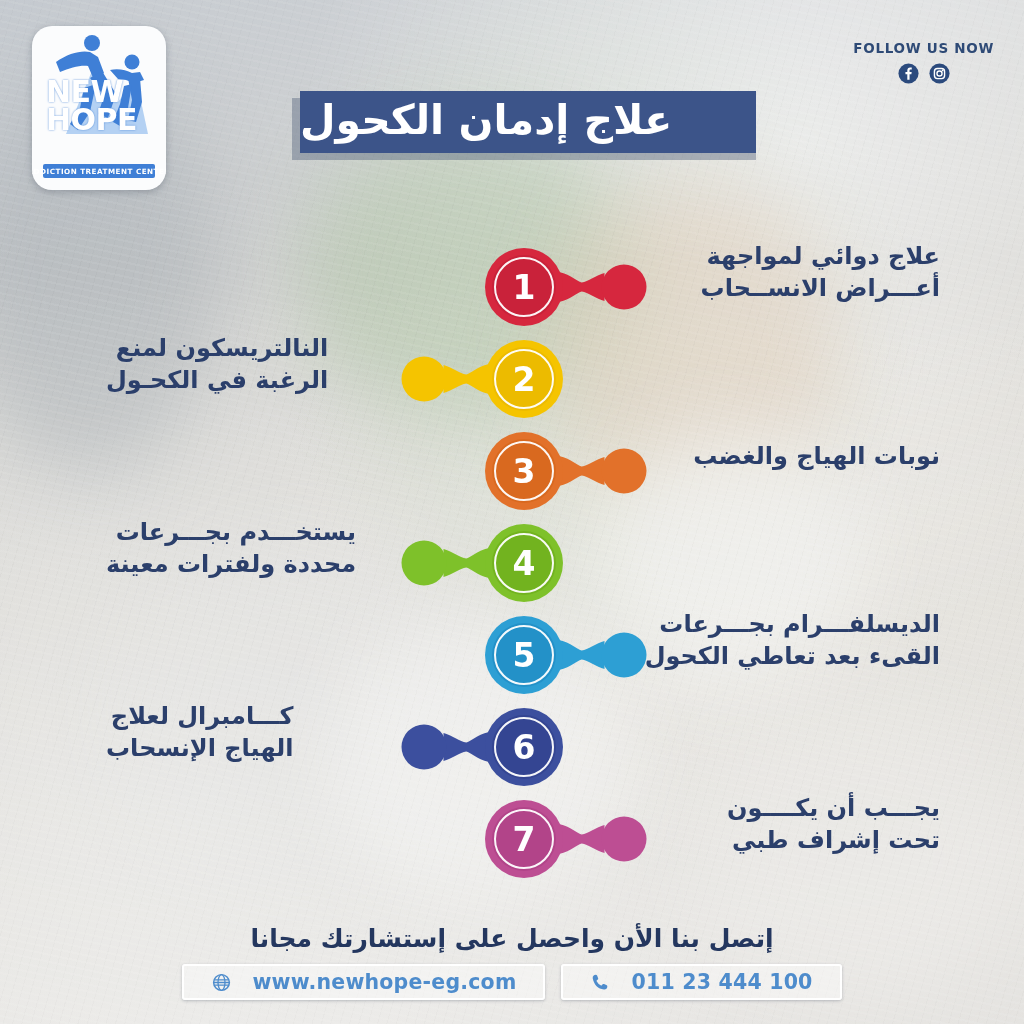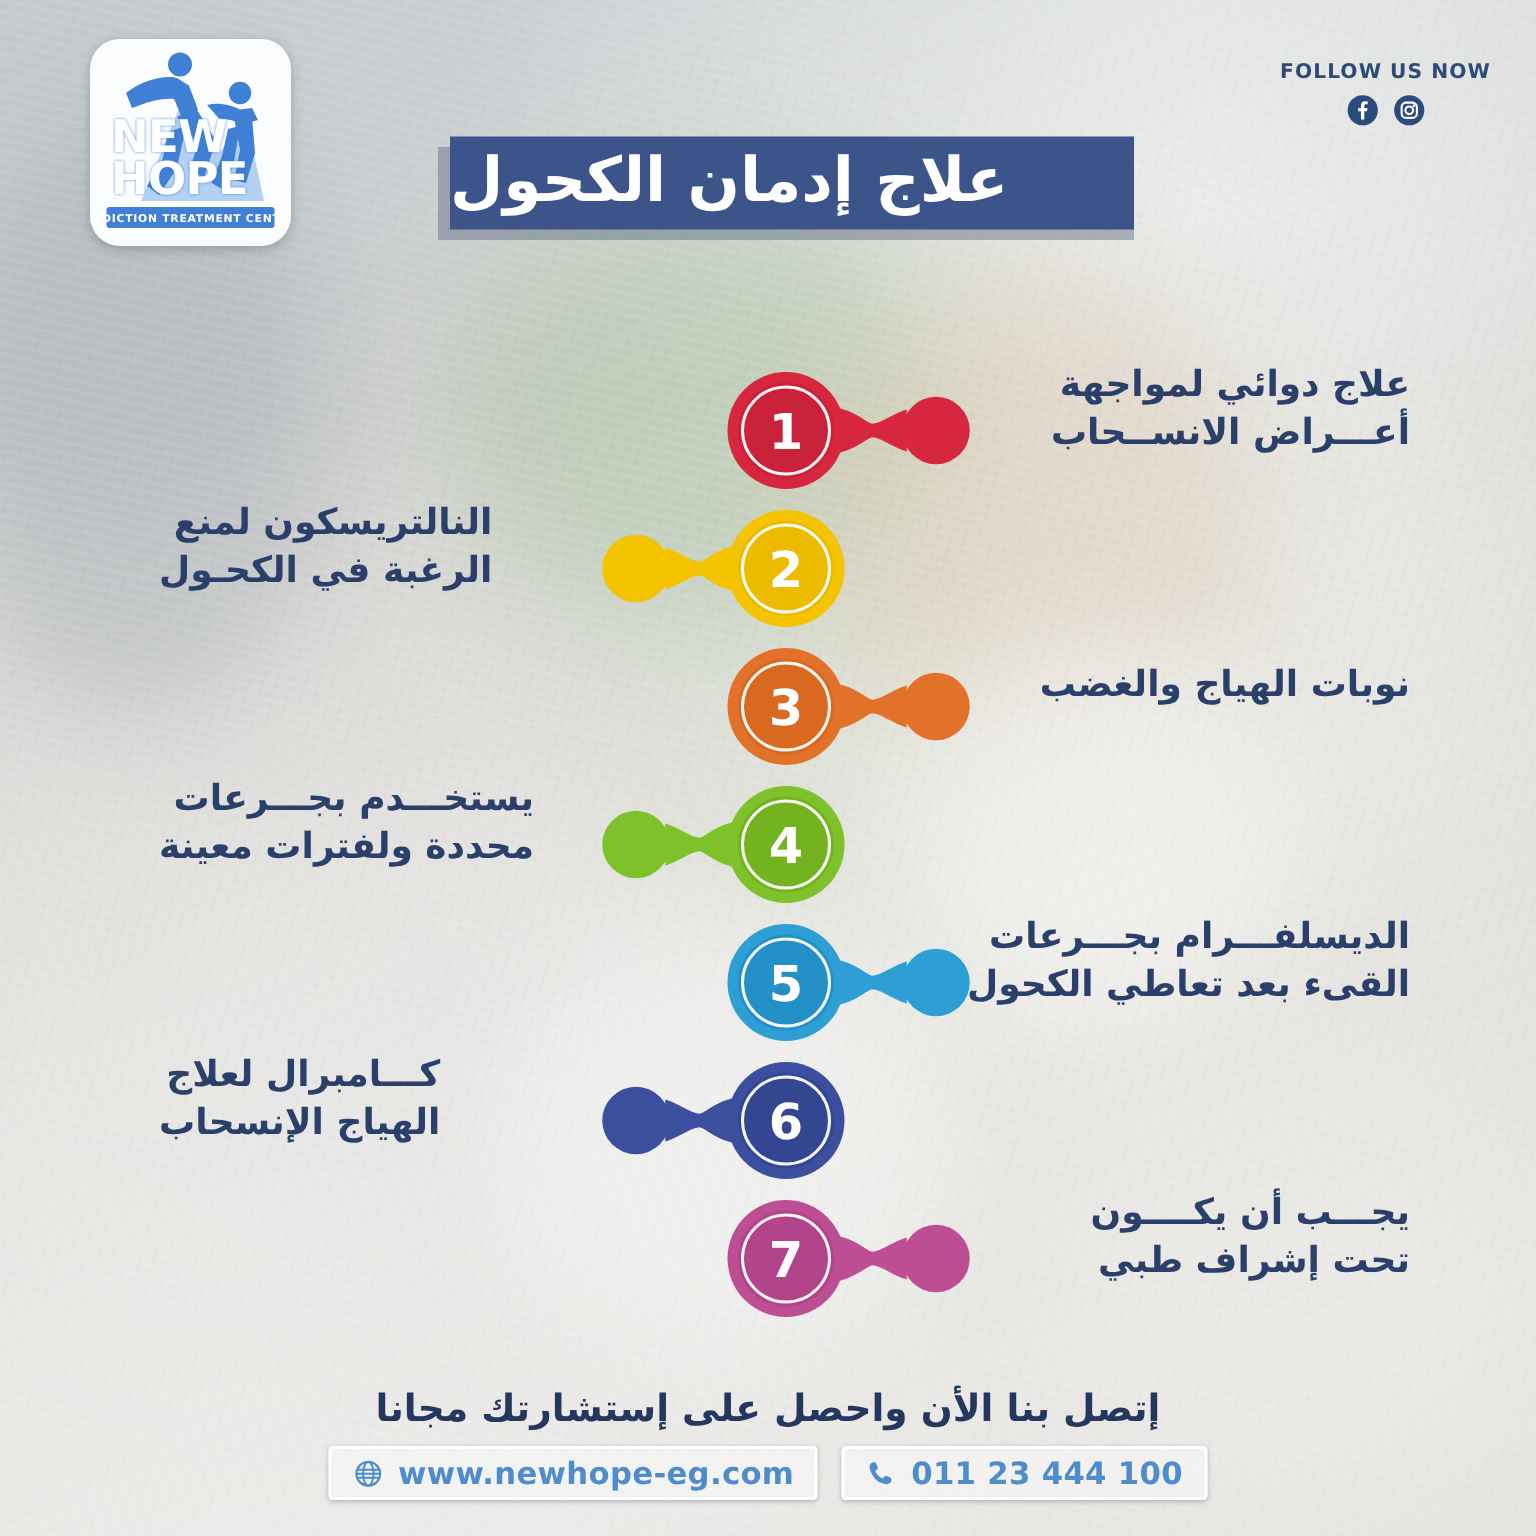--- a/index.html
+++ b/index.html
@@ -29,23 +29,23 @@
   .b7{left:330px;top:620px;width:300px;height:280px;background:rgba(244,244,242,0.6);}
   .grain{position:absolute;inset:0;pointer-events:none;opacity:.10;
     background-image:
       repeating-linear-gradient(12deg, rgba(255,255,255,.55) 0 2px, rgba(0,0,0,0) 2px 7px),
       repeating-linear-gradient(-74deg, rgba(0,0,0,.20) 0 1px, rgba(0,0,0,0) 1px 9px);
   }
   .veil{position:absolute;inset:0;pointer-events:none;
     background:linear-gradient(180deg,rgba(255,255,255,.18) 0%,rgba(255,255,255,0) 26%,rgba(255,255,255,.10) 62%,rgba(255,255,255,.26) 100%);}
 
   
-  #logo{position:absolute;left:32px;top:26px;width:134px;height:138px;
+  #logo{position:absolute;left:32px;top:26px;width:134px;height:164px;
     background:#fbfcfd;border-radius:20px;box-shadow:0 2px 7px rgba(40,50,70,.28);
-    overflow:hidden;margin-left:28px;}
+    overflow:hidden;}
   #logo svg{display:block;}
   .logo-bar{position:absolute;left:11px;right:11px;bottom:12px;height:14px;background:#3f7fd6;
      border-radius:2px;display:flex;align-items:center;justify-content:center;}
   .logo-bar span{color:#fff;font-size:7.2px;letter-spacing:.5px;font-weight:700;white-space:nowrap;}
   .logo-word{position:absolute;left:14px;top:52px;color:#fff;font-weight:800;line-height:.92;
      font-size:30px;letter-spacing:-.5px;text-shadow:0 0 2px rgba(63,127,214,.9);}
 
   
   #follow{position:absolute;right:30px;top:40px;text-align:center;margin-left:45px;}
   #follow .ftxt{color:#2e4a76;font-size:13.5px;font-weight:800;letter-spacing:.7px;}
@@ -70,23 +70,23 @@
   .step-text{position:absolute;top:12px;color:#2b3f6b;font-weight:800;direction:rtl;
      font-size:24px;line-height:1.34;white-space:pre-line;}
   .txt-right{right:84px;text-align:right;}
   .txt-left{left:106px;text-align:right;}
   .one-line{top:28px;}
 
   
   #footer{position:absolute;left:0;right:0;bottom:24px;text-align:center;}
   #footer .cta{color:#24375f;font-size:25px;font-weight:800;direction:rtl;margin-bottom:11px;}
   #footer .boxes{display:flex;gap:16px;justify-content:center;align-items:center;}
-  .cbox{display:flex;align-items:center;gap:9px;background:rgba(255,255,255,.42);
+  .cbox{display:flex;align-items:center;gap:20px;background:rgba(255,255,255,.42);
      border:2px solid #ffffff;box-shadow:0 1px 3px rgba(60,70,90,.3);
-     padding:4px 14px;border-radius:3px;}
+     padding:4px 27px;border-radius:3px;}
   .cbox .lbl{color:#4e8ccc;font-size:20.5px;font-weight:700;letter-spacing:.2px;white-space:nowrap;}
   .cbox svg{display:block;flex:none;}
 </style>
 </head>
 <body>
 
 <div id="poster">
 
   <div class="bgblob b1"></div>
   <div class="bgblob b2"></div>

